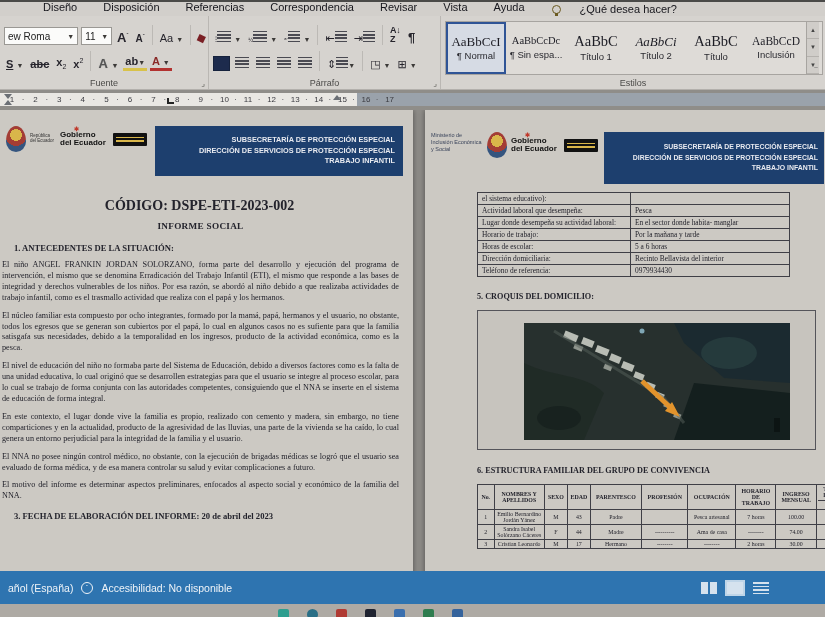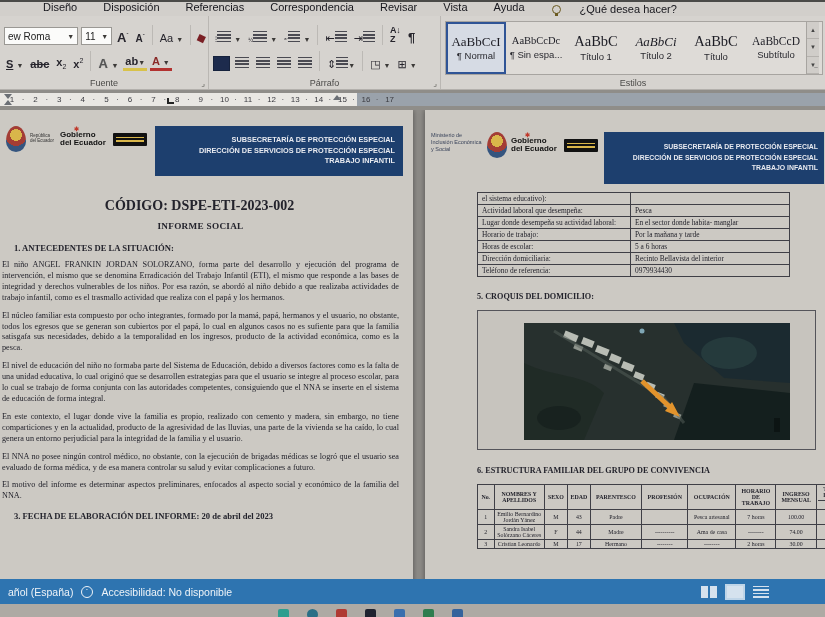--- a/index.html
+++ b/index.html
@@ -107,21 +107,21 @@
   .satimg { position:absolute; left:46px; top:12px; width:266px; height:117px; background:#27302e; }
 
   
   .famwrap { margin-top:9px; width:372px; }
   .famtable td, .famtable th { border:1px solid #3f3f46; font-size:5.9px; color:#23232c;
       font-family:"Liberation Serif", serif; text-align:center; vertical-align:middle; padding:1px; }
   .famtable th { font-weight:bold; }
   .famtable .subline { border-top:1px solid #3f3f46; margin-top:2px; padding-top:1px; }
 
   
-  .statusbar { position:absolute; left:0; right:0; bottom:13px; height:25px; background:#2e74b0; color:#eef3f8;
+  .statusbar { position:absolute; left:0; right:0; bottom:13px; height:33px; background:#2e74b0; color:#eef3f8;
                display:flex; align-items:center; font-size:10.5px; padding:0 8px; gap:8px; z-index:5; }
   .statusbar .grow { flex:1; }
   .viewicons { display:flex; gap:10px; align-items:center; margin-right:48px; }
   .vicon { width:16px; height:12px; background:repeating-linear-gradient(#e8eef5 0 1.5px, transparent 1.5px 3.5px); opacity:.9; }
   .vicon.book { background:linear-gradient(90deg,#e8eef5 0 46%, transparent 46% 54%, #e8eef5 54% 100%); }
   .vicon.selbox { outline:2px solid #cfe0ef; background:#e8eef5; }
   .acc-ico { width:12px; height:12px; border:1.2px solid #eef3f8; border-radius:50%; position:relative; }
   .acc-ico:after { content:"\2219"; position:absolute; top:-3px; left:3px; font-size:9px; }
 
   
@@ -231,21 +231,21 @@
                 <span class="slabel">Título 2</span>
               </div>
 
               <div class="stile">
                 <span class="prev sans sz14">AaBbC</span>
                 <span class="slabel">Título</span>
               </div>
 
               <div class="stile">
                 <span class="prev sans sz11">AaBbCcD</span>
-                <span class="slabel">Subtítulo</span>
+                <span class="slabel">Inclusión</span>
               </div>
             </div>
           <div class="gscroll">
             <div>▲</div>
             <div>▼</div>
             <div>▼̲</div>
           </div>
         </div>
       </div>
       <div class="grouplabel">Estilos</div>

